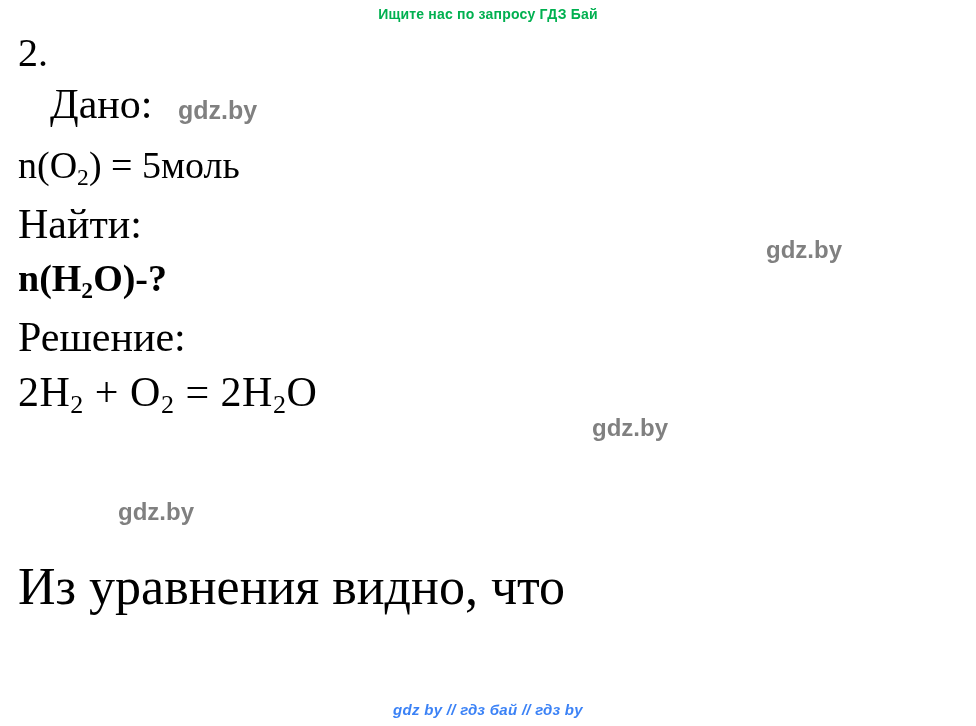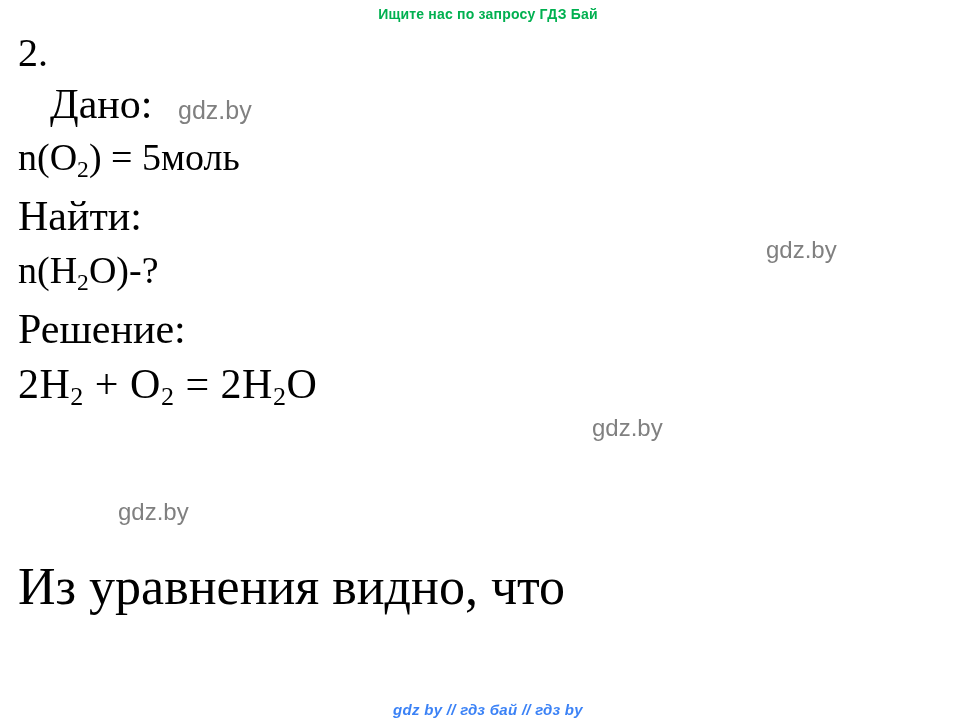--- a/index.html
+++ b/index.html
@@ -48,28 +48,30 @@
     margin-bottom: 2px;
   }
   .l-dano {
     font-size: 42px;
     line-height: 52px;
     margin-left: 32px;
   }
   .l-n-o2 {
     font-size: 38px;
     line-height: 54px;
+    margin-top: 8px;
   }
   .l-naiti {
     font-size: 42px;
     line-height: 54px;
   }
   .l-n-h2o {
     font-size: 38px;
     line-height: 54px;
+    font-weight: bold;
   }
   .l-reshenie {
     font-size: 42px;
     line-height: 54px;
   }
   .l-equation {
     font-size: 42px;
     line-height: 56px;
     letter-spacing: 0.5px;
   }
@@ -98,21 +100,21 @@
     white-space: nowrap;
   }
   .answer-bold {
     font-weight: bold;
     font-size: 40px;
   }
 
   .wm {
     position: absolute;
     font-family: "Liberation Sans", sans-serif;
-    font-weight: normal;
+    font-weight: bold;
     color: #6a6a6a;
     opacity: 0.85;
     white-space: nowrap;
   }
   .wm-1 { top: 96px;  left: 178px; font-size: 25px; }
   .wm-2 { top: 236px; left: 766px; font-size: 24px; }
   .wm-3 { top: 414px; left: 592px; font-size: 24px; }
   .wm-4 { top: 498px; left: 118px; font-size: 24px; }
 
   .bottom-banner {

